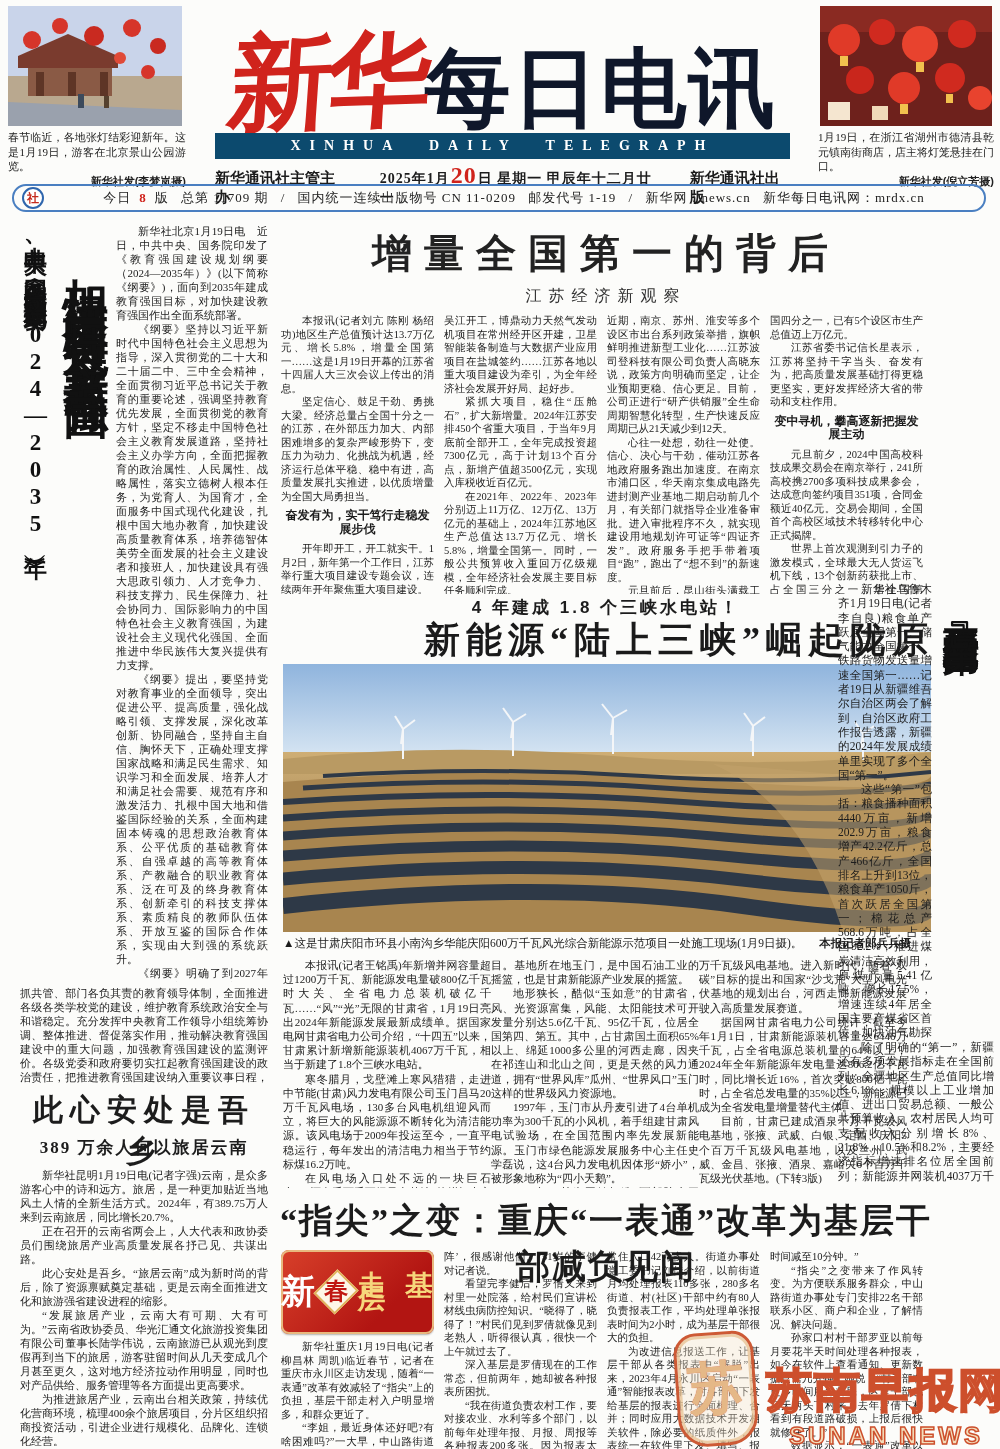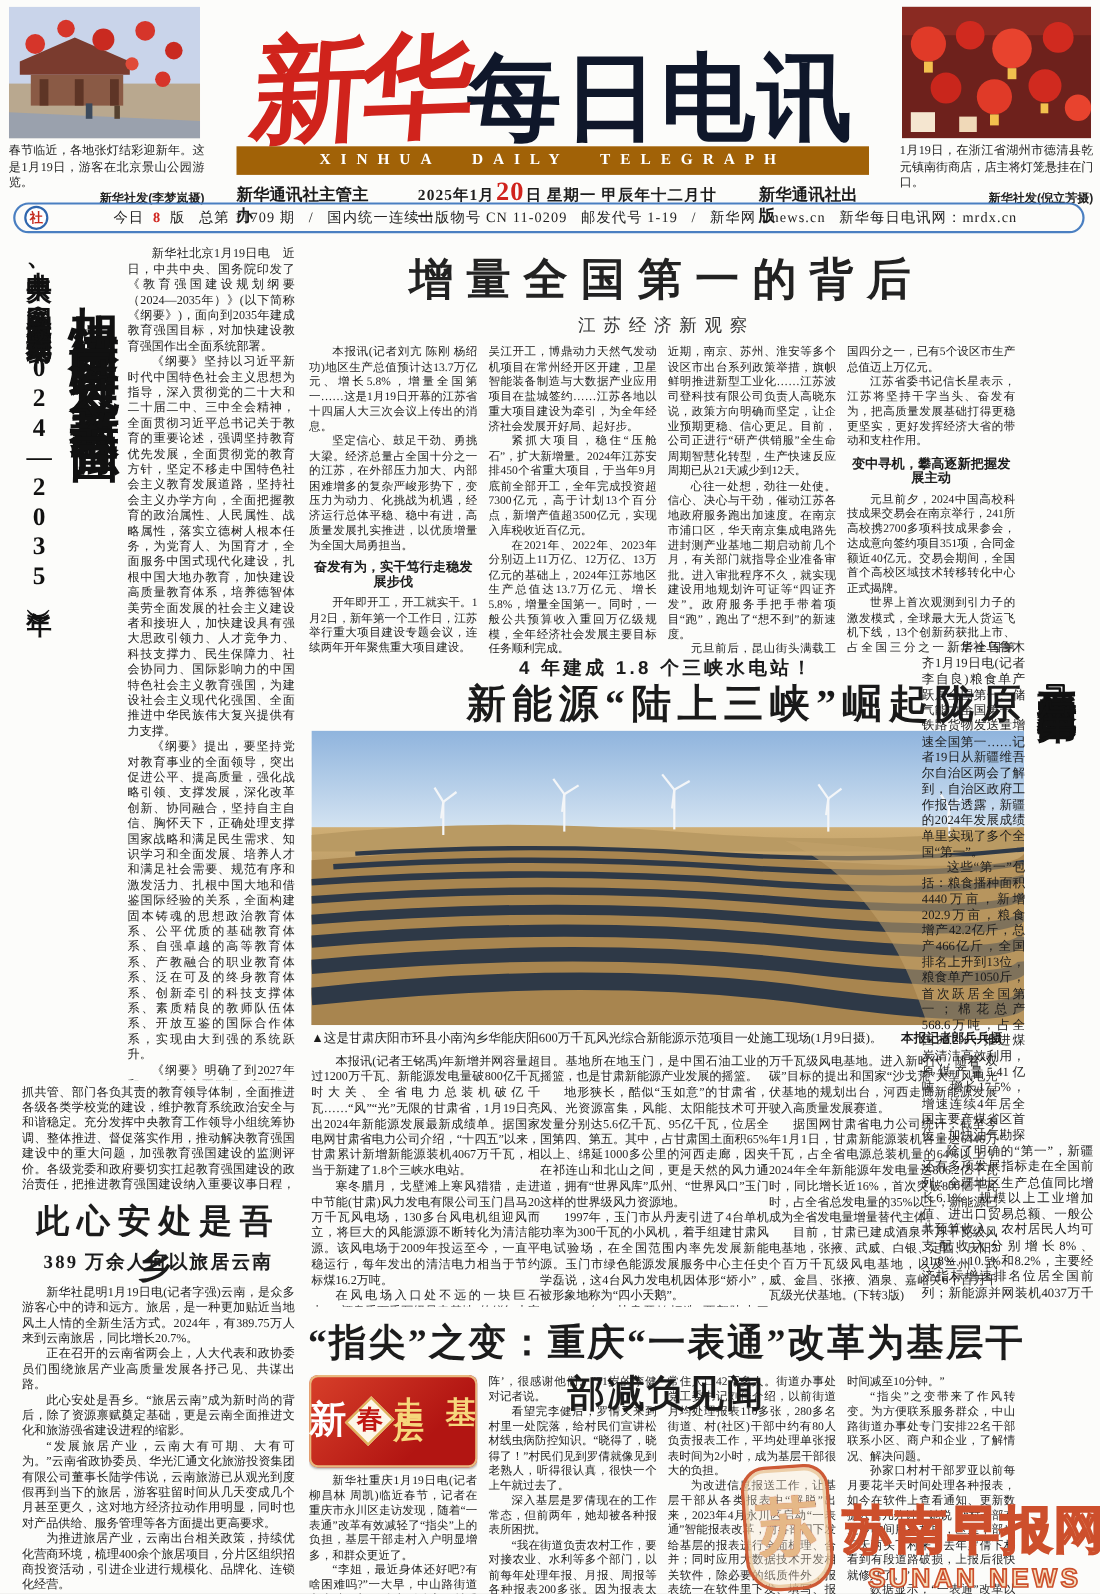--- a/index.html
+++ b/index.html
@@ -11,21 +11,21 @@
   
   .photo { position:absolute; overflow:hidden; }
   .photo svg { display:block; width:100%; height:100%; }
   .caption { position:absolute; font-size:11px; line-height:14.5px; text-align:justify; color:#222; }
   .caption .credit { display:block; text-align:right; font-weight:bold; font-family:"Liberation Sans","DejaVu Sans",sans-serif; }
   .masthead { position:absolute; left:215px; top:6px; width:575px; height:126px;
     display:flex; align-items:flex-end; justify-content:center; }
   .mast-xh { font-size:104px; line-height:0.95; font-weight:900; color:#d0231c;
     transform:skewX(-6deg) rotate(-2deg); display:inline-block; letter-spacing:-6px; }
   .mast-rest { font-size:86px; line-height:1; font-weight:900; color:#0f172a; letter-spacing:2px; }
-  .blueband { position:absolute; left:215px; top:133px; width:575px; height:26px; background:#a16207;
+  .blueband { position:absolute; left:215px; top:133px; width:575px; height:26px; background:#0c4a6e;
     color:#fff; display:flex; align-items:center; justify-content:center;
     font-size:14px; font-weight:bold; letter-spacing:9px; word-spacing:16px;
     font-family:"Liberation Serif","DejaVu Serif",serif; }
   .publine { position:absolute; left:215px; top:162px; width:575px; height:24px;
     display:flex; align-items:baseline; justify-content:space-between; font-size:15px; font-weight:bold;gap:36px; }
   .dateline { font-size:14px; font-weight:bold; letter-spacing:1px; }
   .dateline .day { color:#d0231c; font-size:24px; font-weight:900; padding:0 1px; }
   .infobar { position:absolute; left:12px; top:184px; width:974px; height:28px;
     border:2px solid #4a7fc1; border-radius:16px; display:flex; align-items:center; box-sizing:border-box; }
   .logo { width:22px; height:22px; border-radius:50%; border:2px solid #2f66ad; margin-left:8px;

